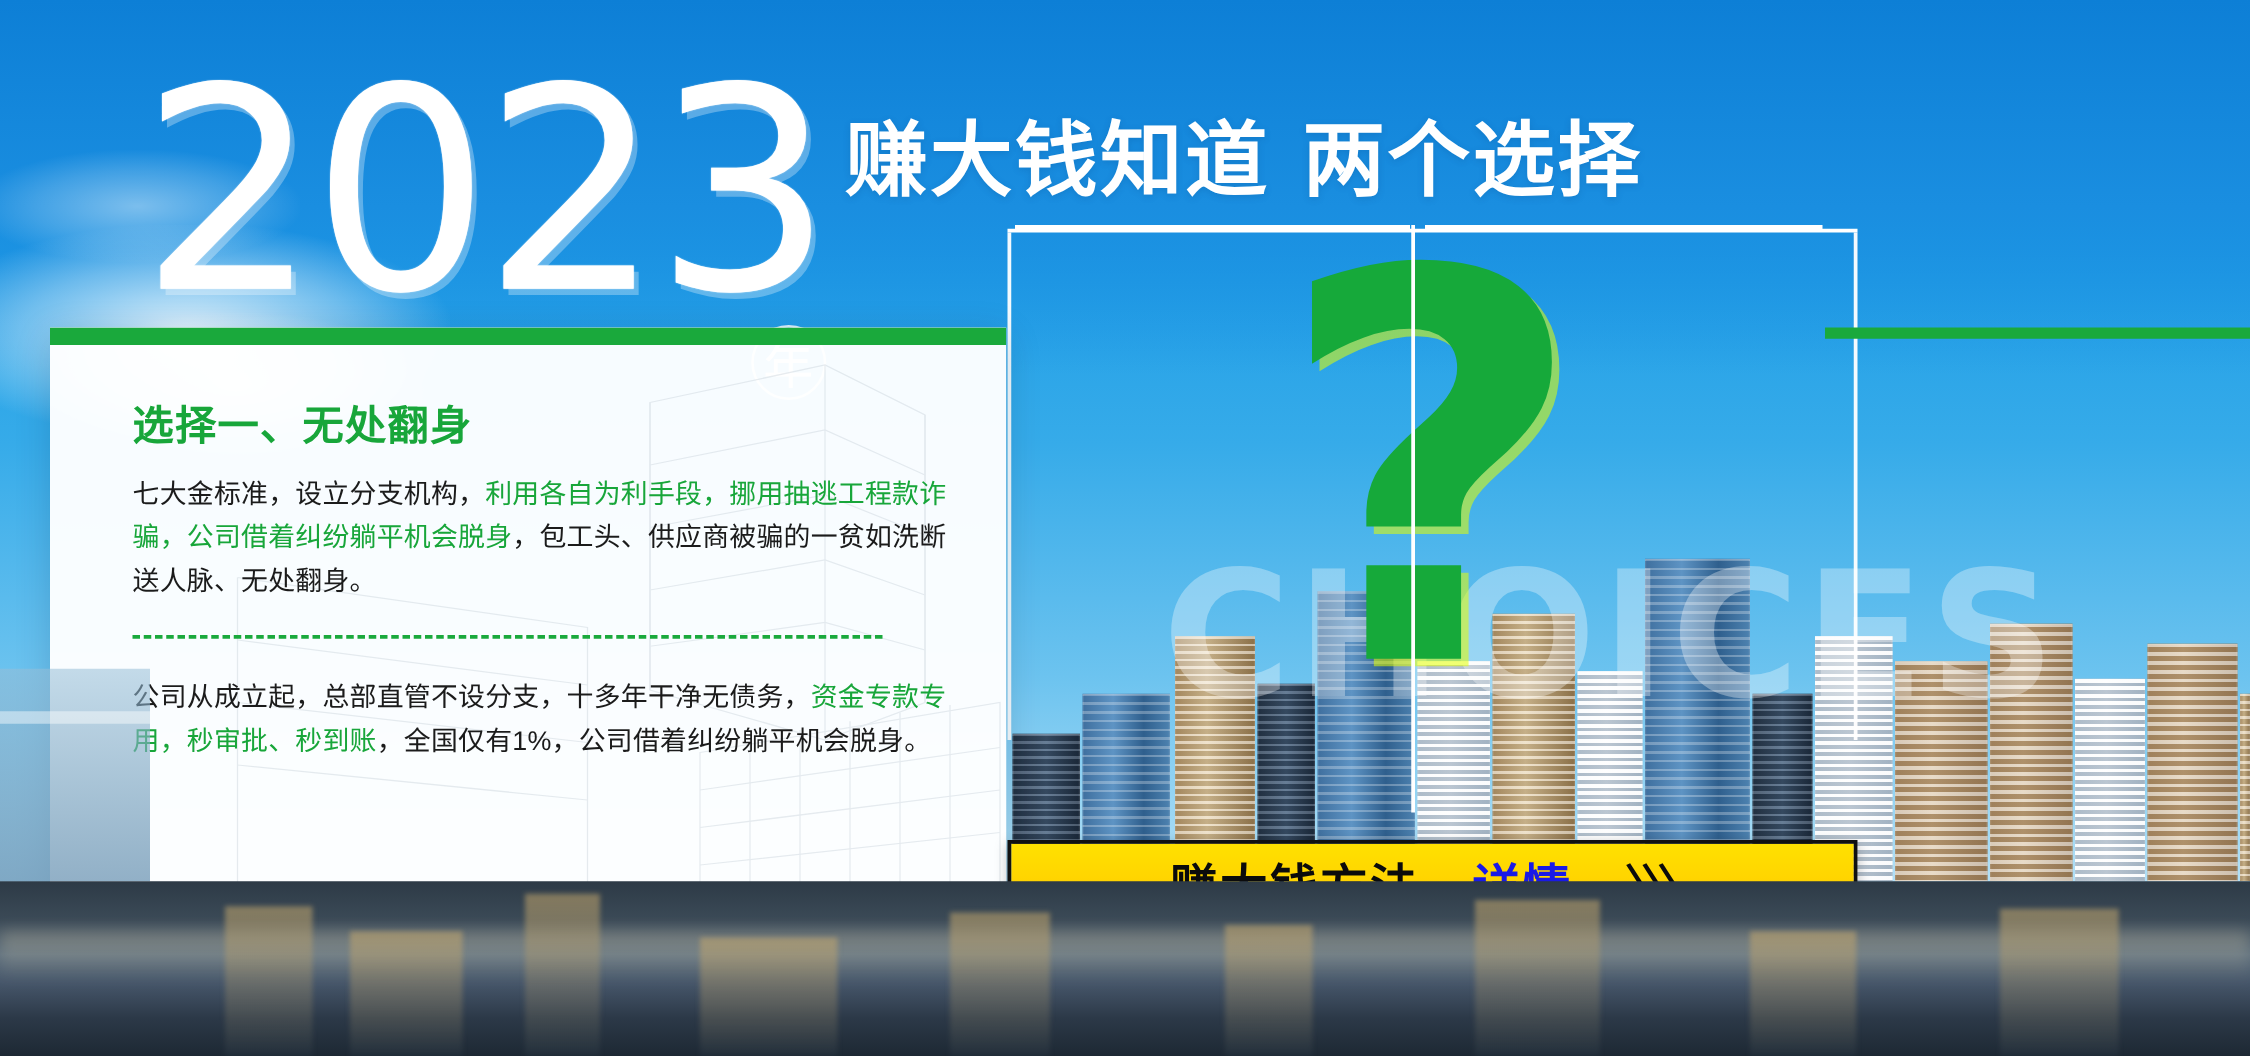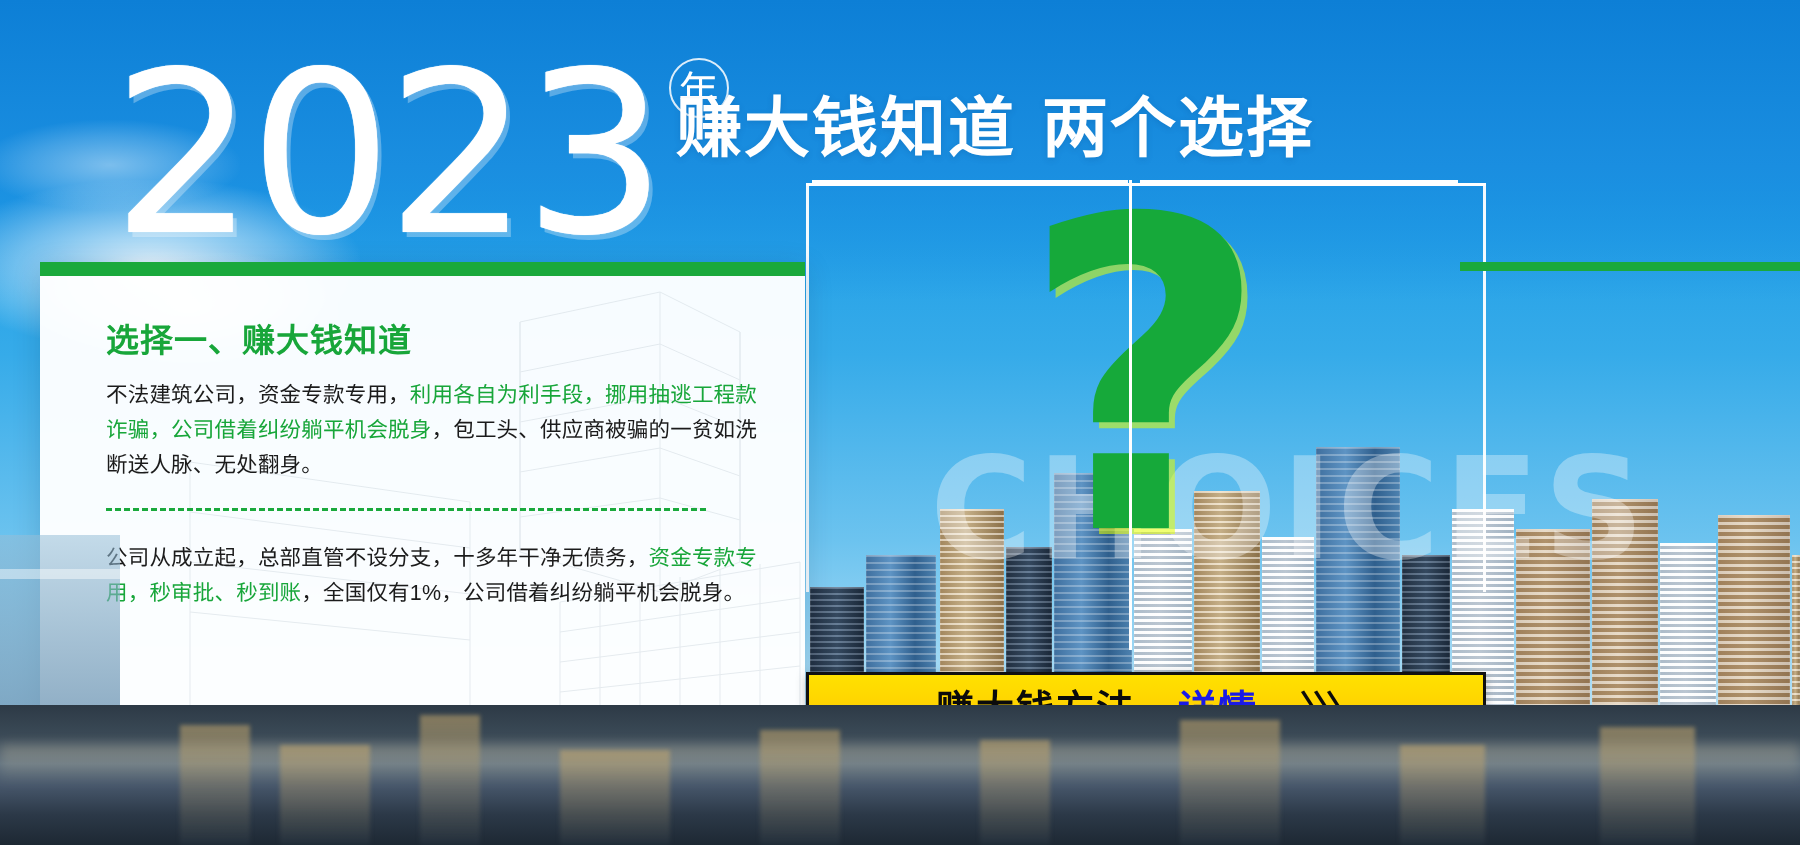--- a/index.html
+++ b/index.html
@@ -107,22 +107,23 @@
   }
   .bldg.brick{
     background:
       repeating-linear-gradient(to bottom, rgba(255,255,255,.55) 0 3px, rgba(150,120,85,.55) 3px 7px),
       linear-gradient(to right,#a98a62,#cdb086 40%,#8d6f4c);
   }
 
   
   .year-wrap{
     position:absolute; left:112px; top:58px;
-    display:flex; gap:8px;
+    display:flex; align-items:flex-end; gap:8px;
     pointer-events:none;
+    flex-direction:column;
   }
   .year{
     font-family:"DejaVu Sans","Liberation Sans",sans-serif;
     font-size:225px; font-weight:400; line-height:.86;
     color:#ffffff; letter-spacing:-6px;
     text-shadow:
       0 0 1px rgba(255,255,255,.9),
       4px 5px 0 rgba(255,255,255,.30);
   }
   .year-sub{
@@ -309,22 +310,22 @@
           <path d="M520 370 L760 336 M520 400 L760 370 M520 430 L760 404"></path>
           <path d="M150 200 L430 240 L430 454 M150 200 L150 454"></path>
           <path d="M150 250 L430 286 M150 300 L430 332 M150 350 L430 378"></path>
         </g>
       </svg>
     </div>
 
     <div class="card-inner">
 
       <div>
-        <div class="sec-title">选择一、赚大钱知道</div>
-        <div class="sec-body"><span>不法建筑公司，资金专款专用，</span><span class="hi">利用各自为利手段，挪用抽逃工程款诈骗，公司借着纠纷躺平机会脱身</span><span>，包工头、供应商被骗的一贫如洗断送人脉、无处翻身。</span></div>
+        <div class="sec-title">选择一、无处翻身</div>
+        <div class="sec-body"><span>七大金标准，设立分支机构，</span><span class="hi">利用各自为利手段，挪用抽逃工程款诈骗，公司借着纠纷躺平机会脱身</span><span>，包工头、供应商被骗的一贫如洗断送人脉、无处翻身。</span></div>
       </div>
 
       <div class="divider"></div>
 
       <div>
         <div class="sec-body"><span>公司从成立起，总部直管不设分支，十多年干净无债务，</span><span class="hi">资金专款专用，秒审批、秒到账</span><span>，全国仅有1%，公司借着纠纷躺平机会脱身。</span></div>
       </div>
     </div>
   </div>
 

